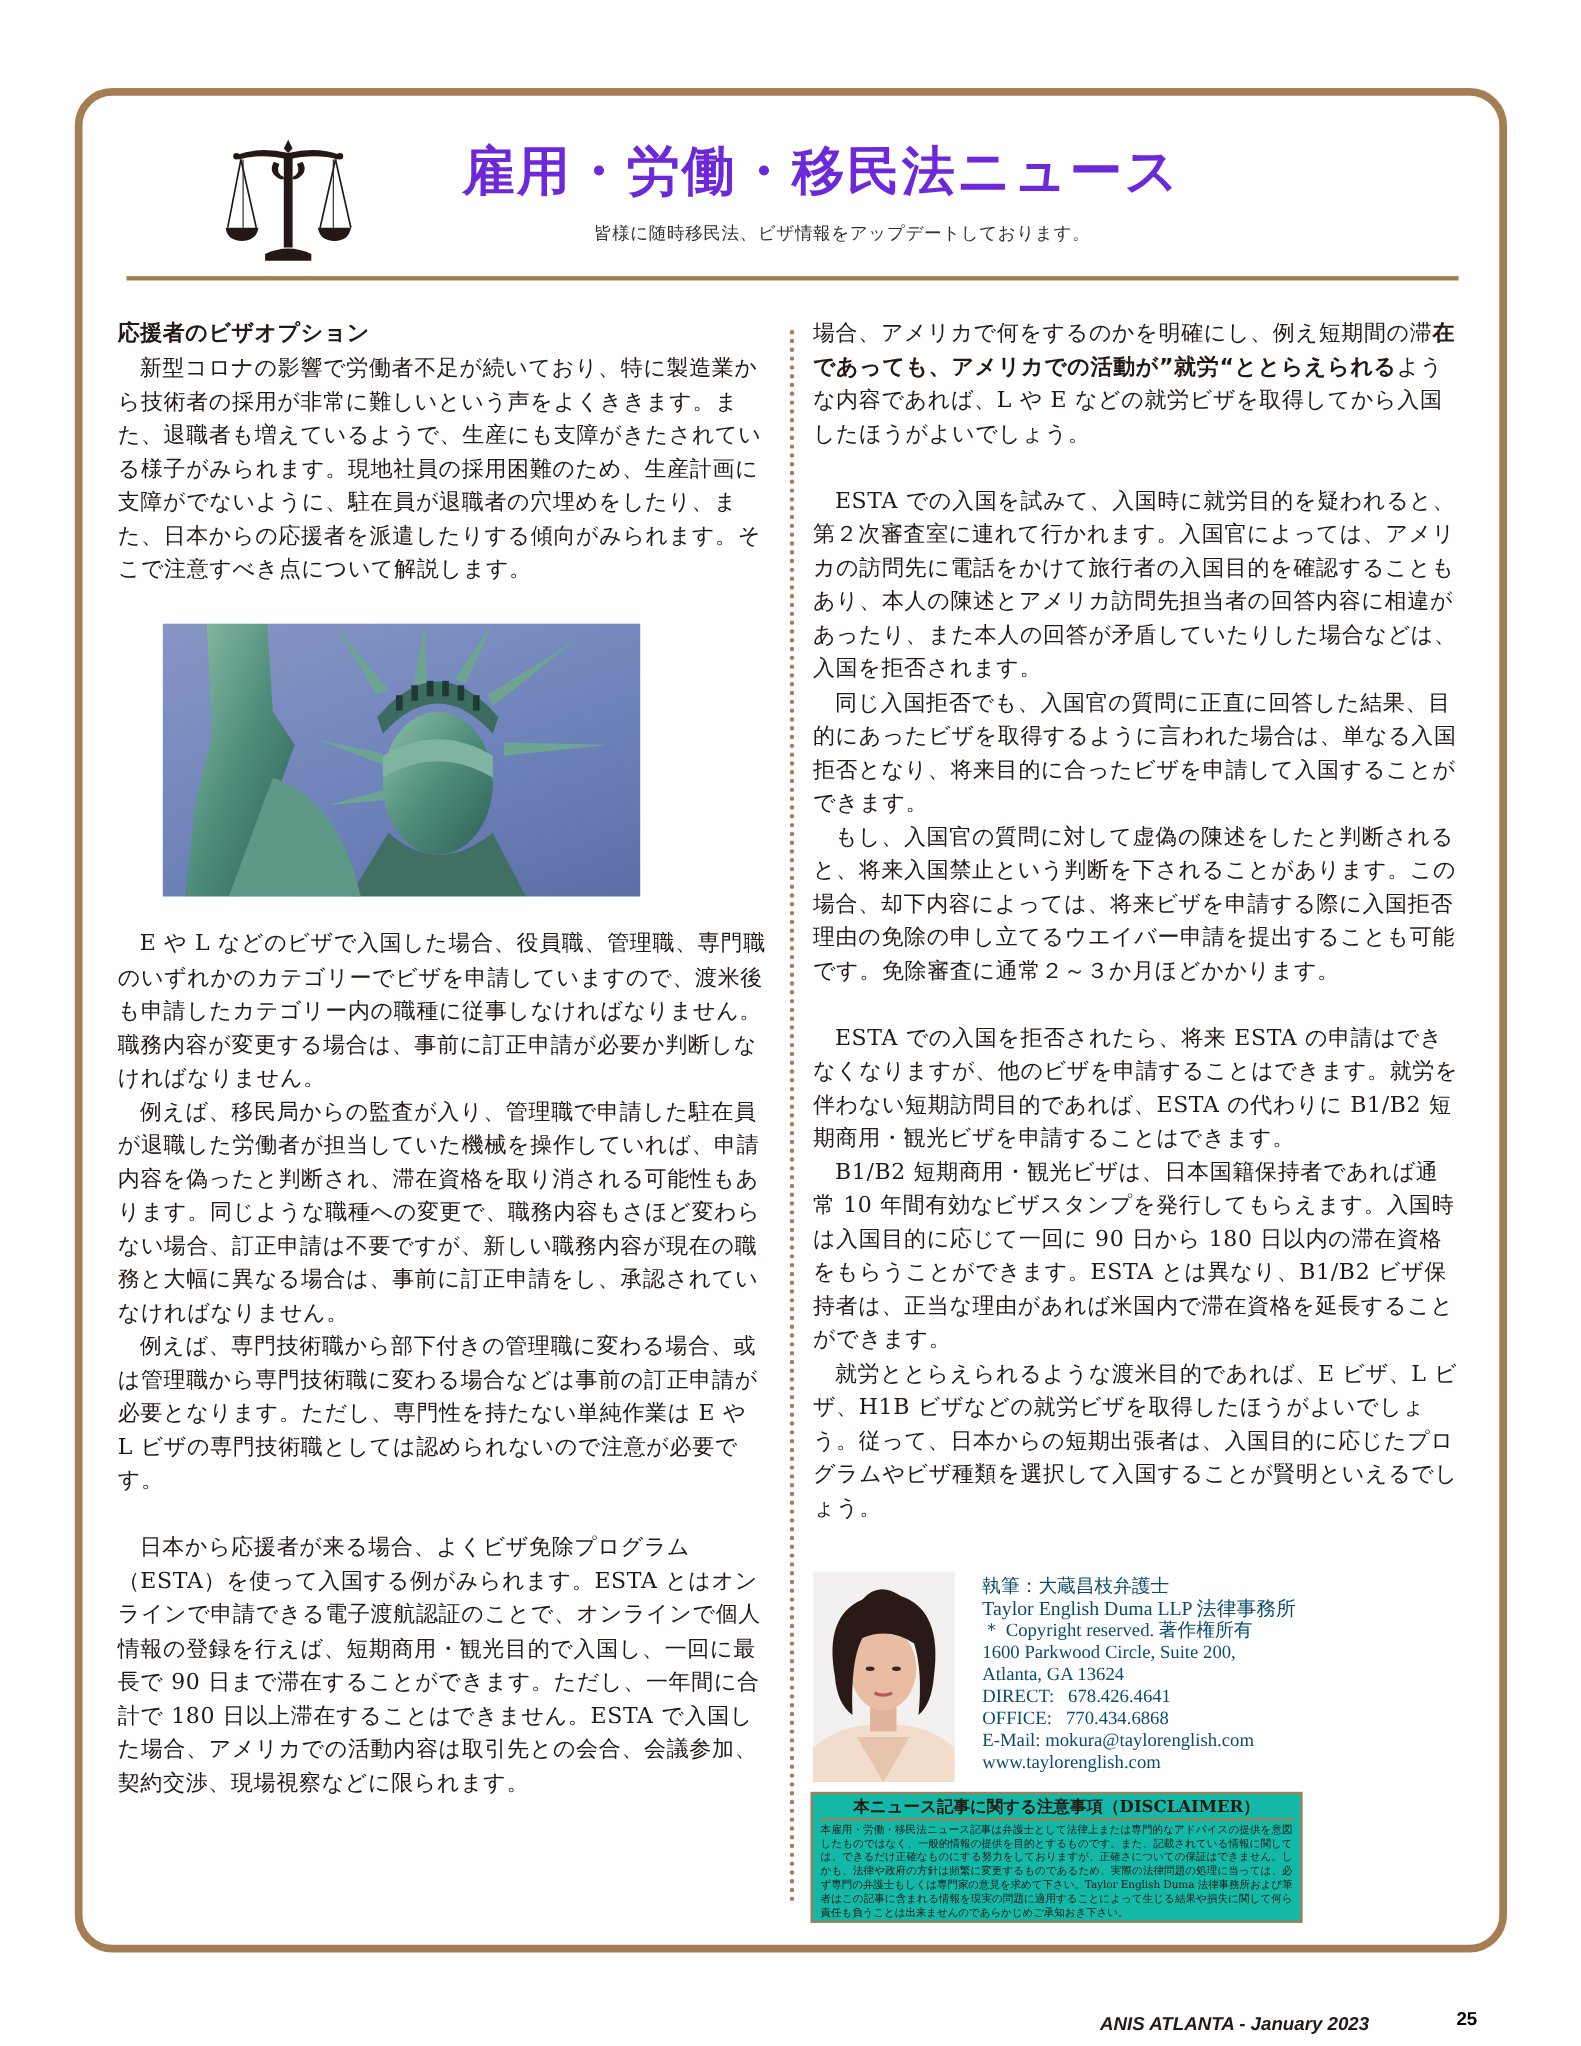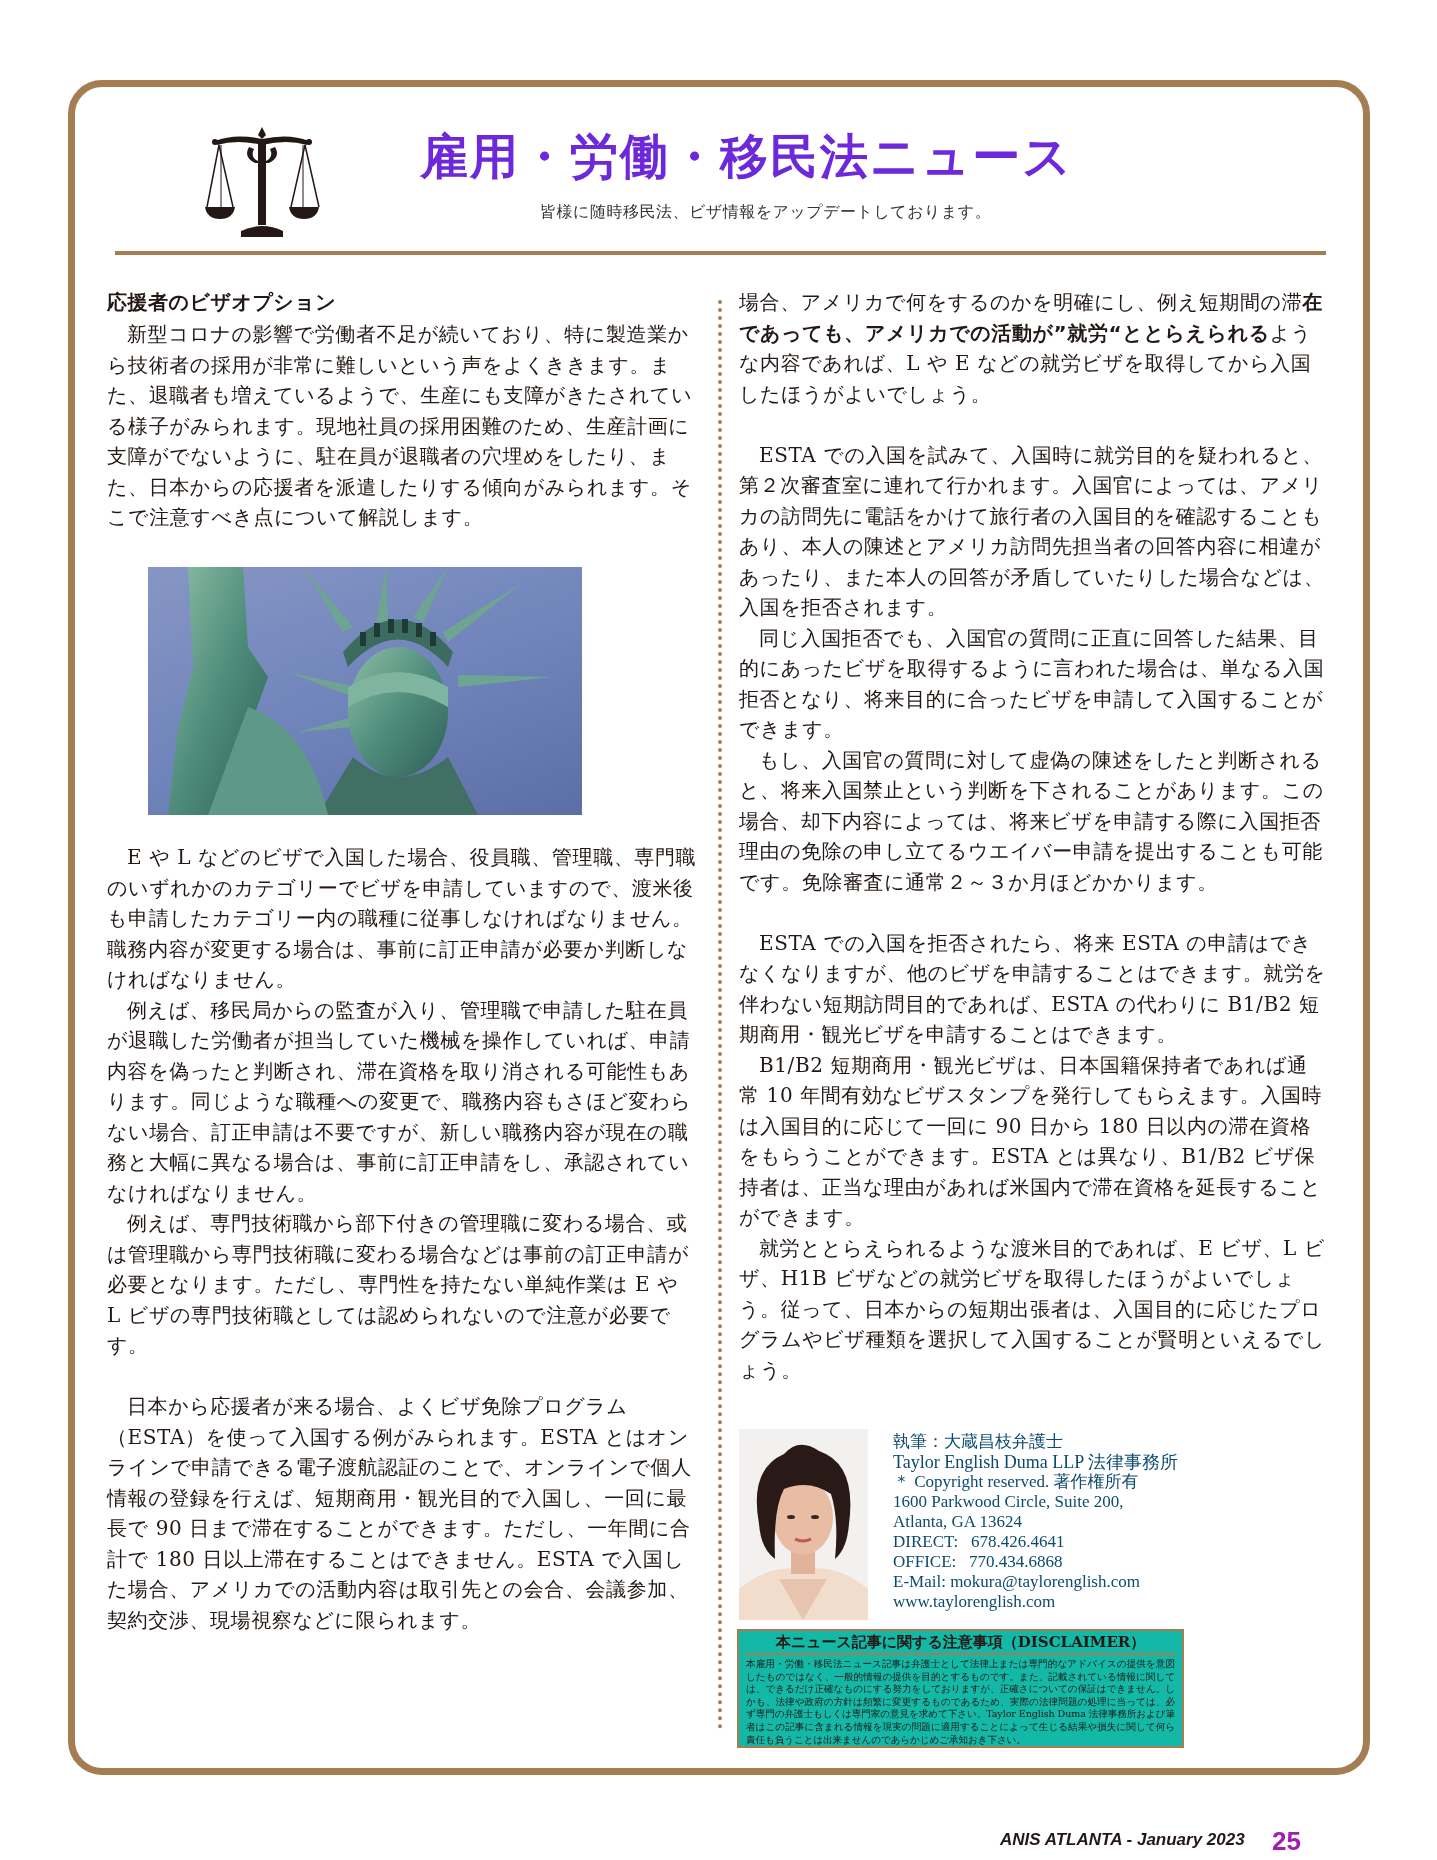--- a/index.html
+++ b/index.html
@@ -67,22 +67,22 @@
     }
     .disclaimer-body {
       font-size: 9.6px; line-height: 12.6px; padding: 3px 7px 0 7px; color: #231815;
       text-align: justify; letter-spacing: -0.1px;
     }
     .footer-pub {
       position: absolute; left: 1000px; top: 1830px; font-family: "Liberation Sans", "DejaVu Sans", sans-serif;
       font-weight: bold; font-style: italic; font-size: 17px; color: #231815; white-space: nowrap;
     }
     .footer-page {
-      position: absolute; left: 1272px; top: 1826px; font-family: "Liberation Sans", "DejaVu Sans", sans-serif;
-      font-weight: bold; font-size: 26px; color: #a21caf;
+      position: absolute; left: 1324px; top: 1826px; font-family: "Liberation Sans", "DejaVu Sans", sans-serif;
+      font-weight: bold; font-size: 17px; color: #000000;
     }
   </style>
 </head>
 <body>
 
 <div class="frame"></div>
 
 <div class="scale-icon">
   <svg width="115" height="120" viewBox="0 0 115 120">
     <g fill="#231815" stroke="#231815">

